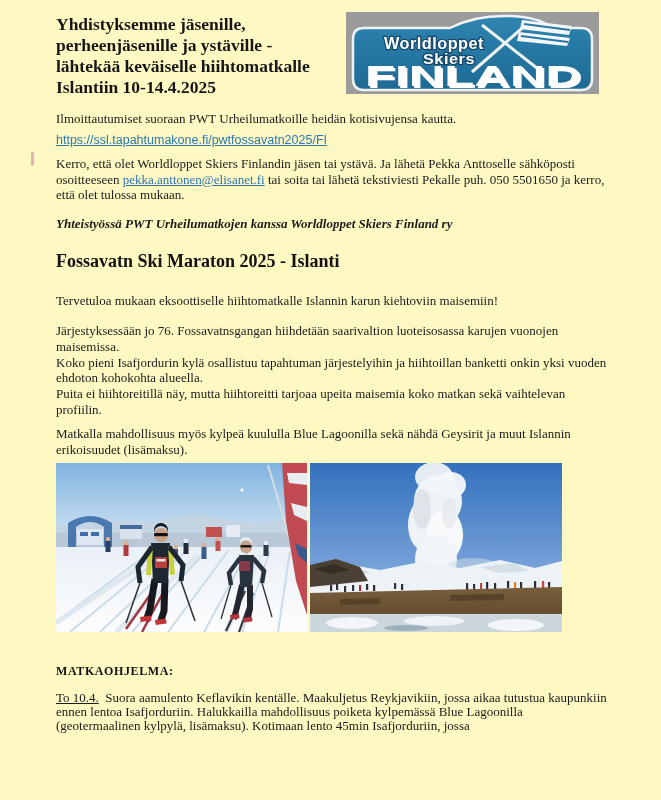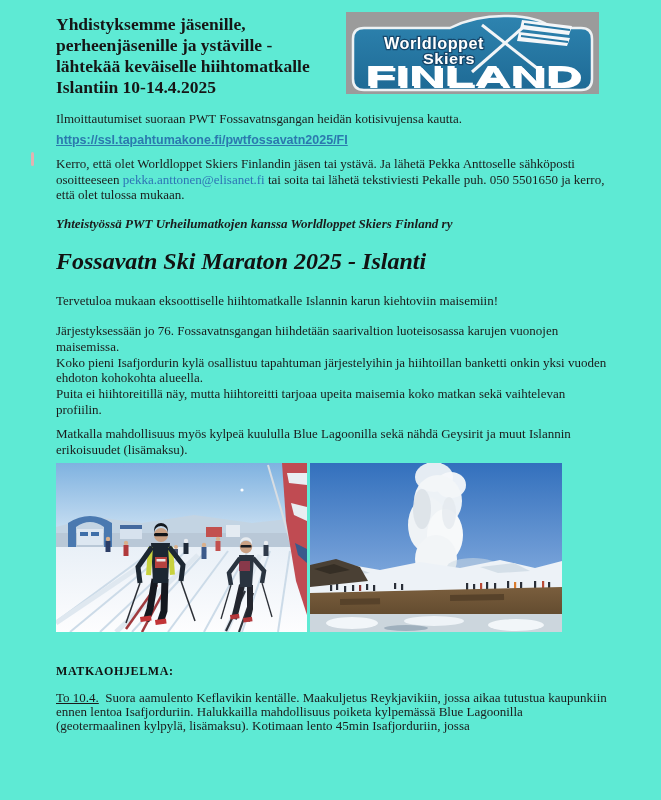--- a/index.html
+++ b/index.html
@@ -1,17 +1,17 @@
 <!DOCTYPE html>
 <html><head>
 <meta charset="utf-8">
 <style>
   html,body{margin:0;padding:0;background:#fff;}
   .page{
-    position:relative;width:661px;height:800px;overflow:hidden;background:#5eead4;
+    position:relative;width:661px;height:800px;overflow:hidden;background:#fef9c3;
     box-sizing:border-box;padding:12px 52px 0 56px;
     font-family:"Liberation Serif",serif;color:#1b1b1b;
   }
   .header-row{display:flex;justify-content:space-between;align-items:flex-start;}
   .doc-heading{
     margin:2px 0 0 0;font-size:17.5px;font-weight:bold;line-height:21px;
     white-space:pre-line;max-width:332px;color:#161616;
     font-family:"Liberation Serif",serif;
   }
   .logo-wrap{width:253px;height:90px;margin-right:10px;flex:0 0 auto;}
@@ -19,34 +19,34 @@
   .logo-small-text{
     font-family:"Liberation Sans",sans-serif;font-weight:bold;fill:#ffffff;
     paint-order:stroke;stroke:#16476b;stroke-width:2.5px;letter-spacing:.5px;
   }
   .logo-big-text{
     font-family:"Liberation Sans",sans-serif;font-weight:bold;fill:#ffffff;
   }
   p{margin:0;}
   .body-text{font-size:13px;line-height:15.8px;}
   .p-reg{margin-top:9px;}
-  .p-link{margin-top:3px;font-weight:bold;}
+  .p-link{margin-top:3px;}
   a.doc-link{
     font-family:"Liberation Sans",sans-serif;font-size:12.5px;
     color:#2b79ae;text-decoration:underline;cursor:pointer;
   }
   a.email-link{
     font-family:"Liberation Serif",serif;font-size:13px;
-    color:#2e74b5;cursor:pointer;
+    color:#2e74b5;text-decoration:underline;cursor:pointer;
   }
   .p-contact{margin-top:8px;}
   .p-collab{margin-top:13px;font-weight:bold;font-style:italic;font-size:13px;}
   .article-title{
-    margin:14px 0 17px 0;font-size:24px;font-weight:bold;line-height:30px;
-    color:#121212;font-family:"Liberation Serif",serif;font-style:italic;
+    margin:14px 0 17px 0;font-size:18px;font-weight:bold;line-height:30px;
+    color:#121212;font-family:"Liberation Serif",serif;
   }
   .article-subtitle{margin-top:16px;font-size:17px;color:#3f3f3f;line-height:19px;}
   .p-welcome{margin-top:17px;}
   .p-desc{margin-top:14px;white-space:pre-line;}
   .p-extras{margin-top:8px;}
   .photo-row{margin-top:6px;display:flex;gap:3px;}
   .photo{display:block;}
   .program-heading{
     margin-top:32px;font-size:12px;font-weight:bold;letter-spacing:.6px;color:#111;
   }
@@ -85,21 +85,21 @@
           <line x1="175" y1="24" x2="222" y2="30" stroke="#2779a5" stroke-width="2"></line>
         </g>
         <text class="logo-small-text" x="88" y="37" font-size="17" text-anchor="middle" textLength="100" lengthAdjust="spacingAndGlyphs">Worldloppet</text>
         <text class="logo-small-text" x="103" y="52" font-size="15" text-anchor="middle" textLength="52" lengthAdjust="spacingAndGlyphs">Skiers</text>
         <text class="logo-big-text" x="129" y="75.5" font-size="30" text-anchor="middle" textLength="216" lengthAdjust="spacingAndGlyphs" fill="#123a52">FINLAND</text>
         <text class="logo-big-text" x="127" y="74" font-size="30" text-anchor="middle" textLength="216" lengthAdjust="spacingAndGlyphs">FINLAND</text>
       </svg>
     </div>
   </div>
 
-  <p class="body-text p-reg">Ilmoittautumiset suoraan PWT Fossavatnsgangan heidän kotisivujensa kautta.</p>
+  <p class="body-text p-reg">Ilmoittautumiset suoraan PWT Urheilumatkoille heidän kotisivujensa kautta.</p>
   <p class="p-link">
     <a class="doc-link">https://ssl.tapahtumakone.fi/pwtfossavatn2025/FI</a>
   </p>
 
   <p class="body-text p-contact"><span>Kerro, että olet Worldloppet Skiers Finlandin jäsen tai ystävä. Ja lähetä Pekka Anttoselle sähköposti osoitteeseen </span><a class="email-link">pekka.anttonen@elisanet.fi</a><span> tai soita tai lähetä tekstiviesti Pekalle puh. 050 5501650 ja kerro, että olet tulossa mukaan.</span></p>
 
   <p class="p-collab">Yhteistyössä PWT Urheilumatkojen kanssa Worldloppet Skiers Finland ry</p>
 
   <h2 class="article-title">Fossavatn Ski Maraton 2025 - Islanti</h2>
 

